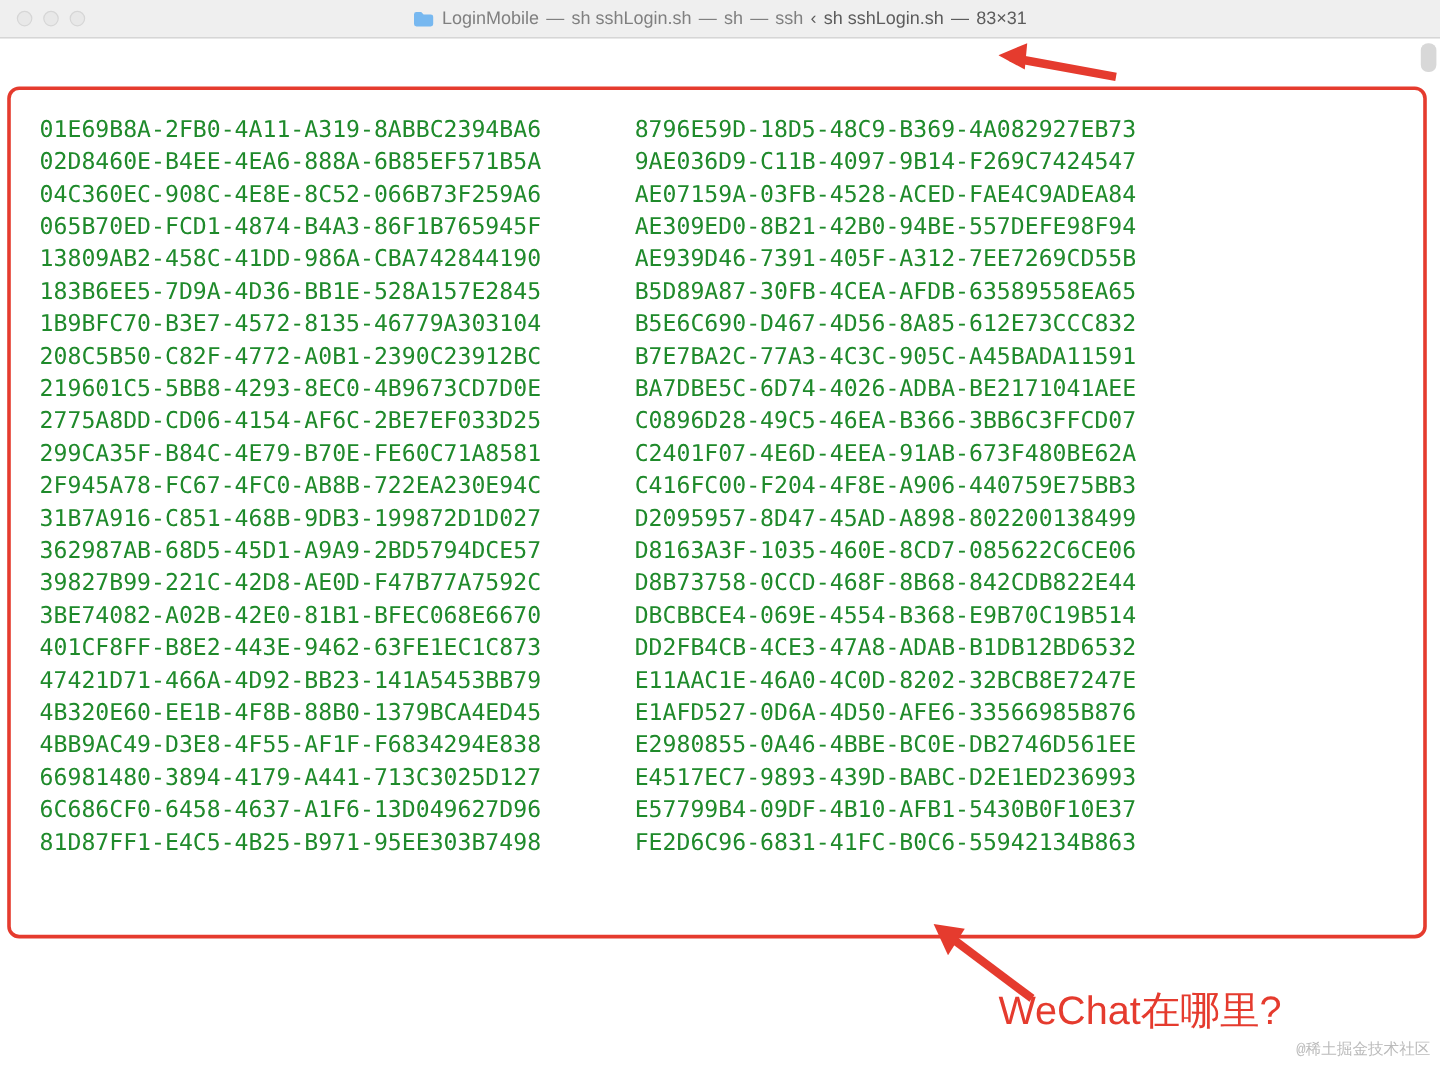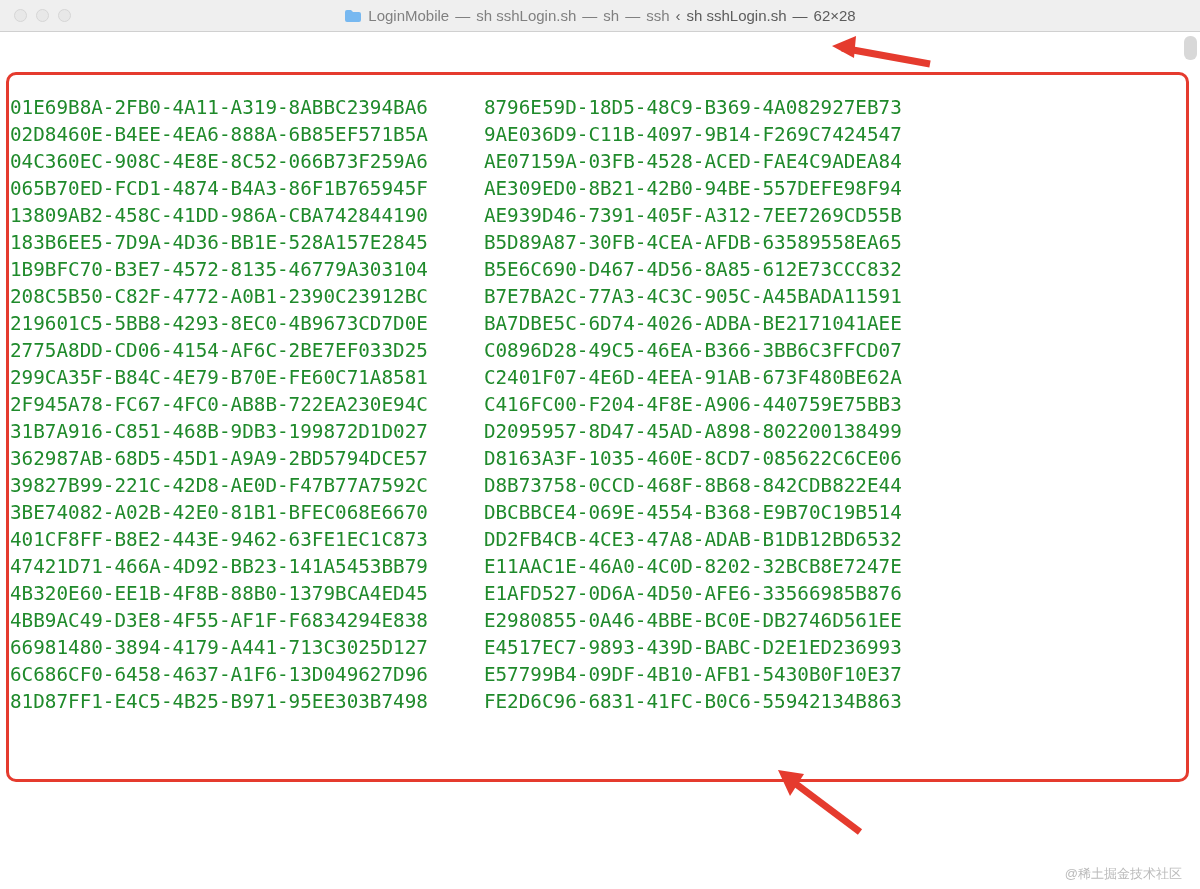--- a/index.html
+++ b/index.html
@@ -59,22 +59,23 @@
     letter-spacing: 0;
     white-space: pre;
     color: #2e2e2e;
     font-family: Menlo, Monaco, Consolas, monospace;
   }
   .prompt-line { color: #404040; }
   .cmd { color: #404040; }
   .ls-grid {
     display: grid;
     grid-template-columns: 1fr 1fr;
-    column-gap: 56px;
+    column-gap: 78px;
     width: fit-content;
+    padding-left: 23px;
   }
   .ls-col div {
     color: #1f8a2b;
     font-size: 19.3px;
     line-height: 27px;
     white-space: pre;
   }
   .highlight-box {
     position: absolute;
     left: 6px;
@@ -101,24 +102,24 @@
     position: absolute;
     left: 832px;
     top: 820px;
     color: #e53b2e;
     font-family: -apple-system, "PingFang SC", Helvetica, Arial, sans-serif;
     font-size: 33px;
     font-weight: 400;
   }
   .watermark {
     position: absolute;
-    right: 18px;
+    right: 8px;
     bottom: 6px;
     color: #bbbbbb;
-    font-family: Liberation Sans, sans-serif;
+    font-family: Liberation Mono, monospace;
     font-size: 13px;
     margin-top: 15px;
   }
   .scrollbar {
     position: absolute;
     right: 3px;
     top: 36px;
     width: 13px;
     height: 24px;
     background: #d8d8d8;
@@ -153,21 +154,21 @@
       <span>LoginMobile</span>
       <span>—</span>
       <span>sh sshLogin.sh</span>
       <span>—</span>
       <span>sh</span>
       <span>—</span>
       <span>ssh</span>
       <span class="active">‹</span>
       <span class="active">sh sshLogin.sh</span>
       <span class="active">—</span>
-      <span class="active">62×28</span>
+      <span class="active">83×31</span>
     </div>
   </div>
 
   <div class="scrollbar"></div>
 
   <div class="term">
     <div class="ls-grid">
       <div class="ls-col" id="ls-left"><div>01E69B8A-2FB0-4A11-A319-8ABBC2394BA6</div><div>02D8460E-B4EE-4EA6-888A-6B85EF571B5A</div><div>04C360EC-908C-4E8E-8C52-066B73F259A6</div><div>065B70ED-FCD1-4874-B4A3-86F1B765945F</div><div>13809AB2-458C-41DD-986A-CBA742844190</div><div>183B6EE5-7D9A-4D36-BB1E-528A157E2845</div><div>1B9BFC70-B3E7-4572-8135-46779A303104</div><div>208C5B50-C82F-4772-A0B1-2390C23912BC</div><div>219601C5-5BB8-4293-8EC0-4B9673CD7D0E</div><div>2775A8DD-CD06-4154-AF6C-2BE7EF033D25</div><div>299CA35F-B84C-4E79-B70E-FE60C71A8581</div><div>2F945A78-FC67-4FC0-AB8B-722EA230E94C</div><div>31B7A916-C851-468B-9DB3-199872D1D027</div><div>362987AB-68D5-45D1-A9A9-2BD5794DCE57</div><div>39827B99-221C-42D8-AE0D-F47B77A7592C</div><div>3BE74082-A02B-42E0-81B1-BFEC068E6670</div><div>401CF8FF-B8E2-443E-9462-63FE1EC1C873</div><div>47421D71-466A-4D92-BB23-141A5453BB79</div><div>4B320E60-EE1B-4F8B-88B0-1379BCA4ED45</div><div>4BB9AC49-D3E8-4F55-AF1F-F6834294E838</div><div>66981480-3894-4179-A441-713C3025D127</div><div>6C686CF0-6458-4637-A1F6-13D049627D96</div><div>81D87FF1-E4C5-4B25-B971-95EE303B7498</div></div>
       <div class="ls-col" id="ls-right"><div>8796E59D-18D5-48C9-B369-4A082927EB73</div><div>9AE036D9-C11B-4097-9B14-F269C7424547</div><div>AE07159A-03FB-4528-ACED-FAE4C9ADEA84</div><div>AE309ED0-8B21-42B0-94BE-557DEFE98F94</div><div>AE939D46-7391-405F-A312-7EE7269CD55B</div><div>B5D89A87-30FB-4CEA-AFDB-63589558EA65</div><div>B5E6C690-D467-4D56-8A85-612E73CCC832</div><div>B7E7BA2C-77A3-4C3C-905C-A45BADA11591</div><div>BA7DBE5C-6D74-4026-ADBA-BE2171041AEE</div><div>C0896D28-49C5-46EA-B366-3BB6C3FFCD07</div><div>C2401F07-4E6D-4EEA-91AB-673F480BE62A</div><div>C416FC00-F204-4F8E-A906-440759E75BB3</div><div>D2095957-8D47-45AD-A898-802200138499</div><div>D8163A3F-1035-460E-8CD7-085622C6CE06</div><div>D8B73758-0CCD-468F-8B68-842CDB822E44</div><div>DBCBBCE4-069E-4554-B368-E9B70C19B514</div><div>DD2FB4CB-4CE3-47A8-ADAB-B1DB12BD6532</div><div>E11AAC1E-46A0-4C0D-8202-32BCB8E7247E</div><div>E1AFD527-0D6A-4D50-AFE6-33566985B876</div><div>E2980855-0A46-4BBE-BC0E-DB2746D561EE</div><div>E4517EC7-9893-439D-BABC-D2E1ED236993</div><div>E57799B4-09DF-4B10-AFB1-5430B0F10E37</div><div>FE2D6C96-6831-41FC-B0C6-55942134B863</div></div>
     </div>
@@ -182,16 +183,17 @@
     </svg>
   </div>
 
   <div class="arrow2">
     <svg width="90" height="70" viewBox="0 0 90 70">
       <path d="M84 66 L12 12" stroke="#e53b2e" stroke-width="7" fill="none"></path>
       <path d="M2 4 L28 8 L14 30 Z" fill="#e53b2e"></path>
     </svg>
   </div>
 
+  <div class="annotation">WeChat在哪里?</div>
 
   <div class="watermark">@稀土掘金技术社区</div>
 
 </div>
 
 </body></html>

